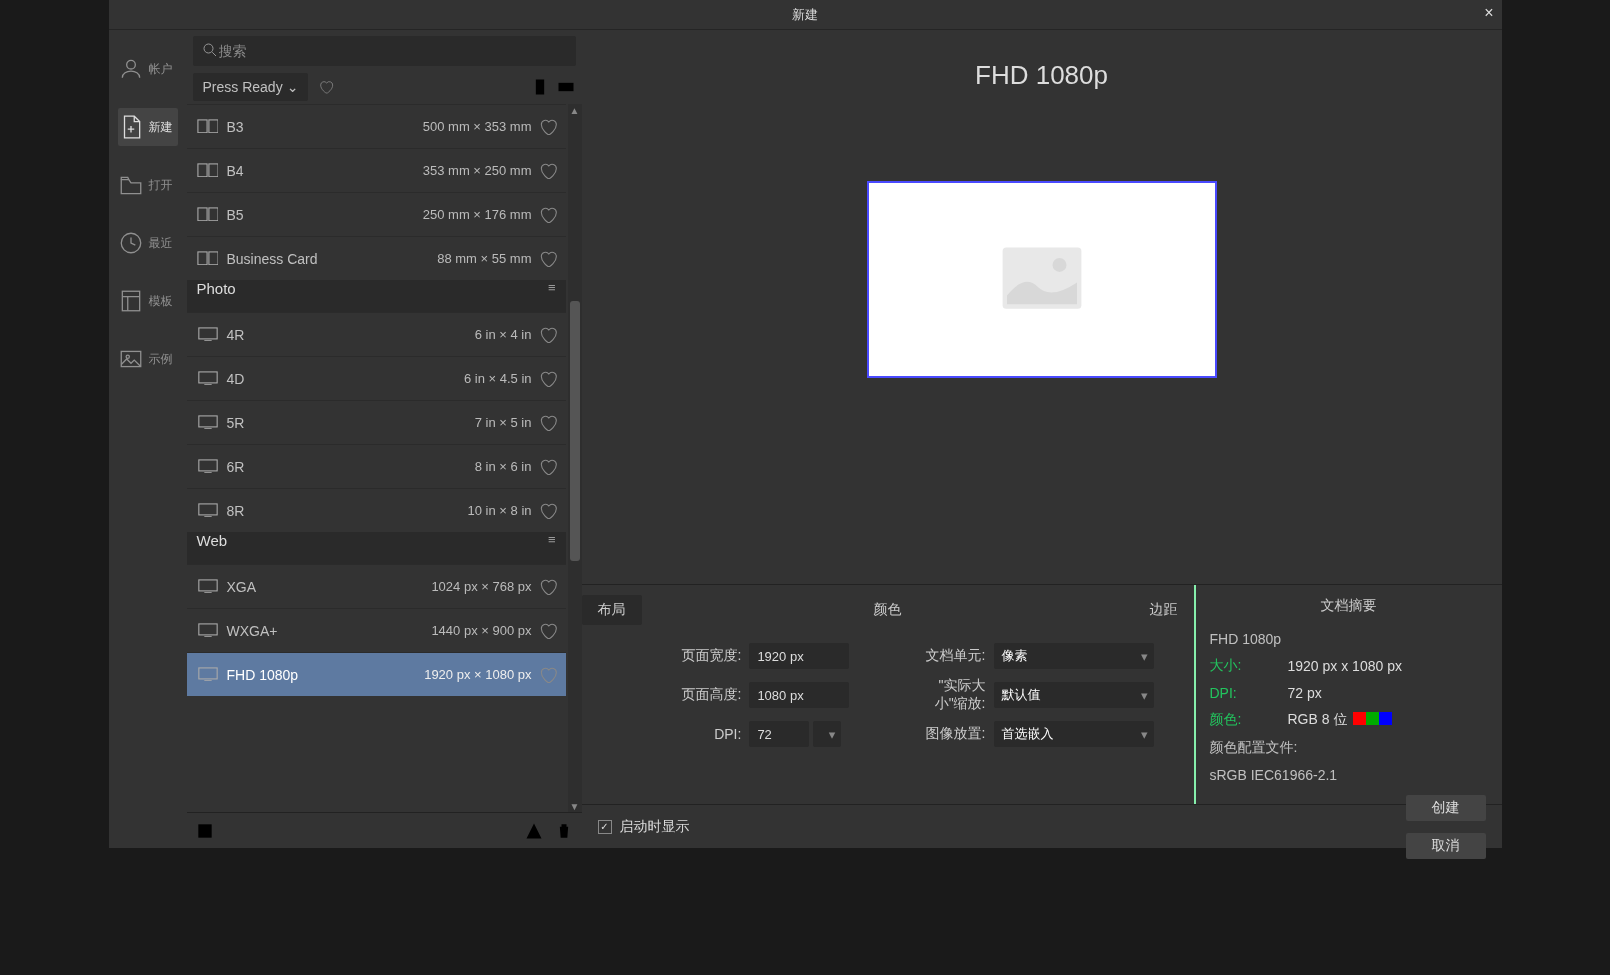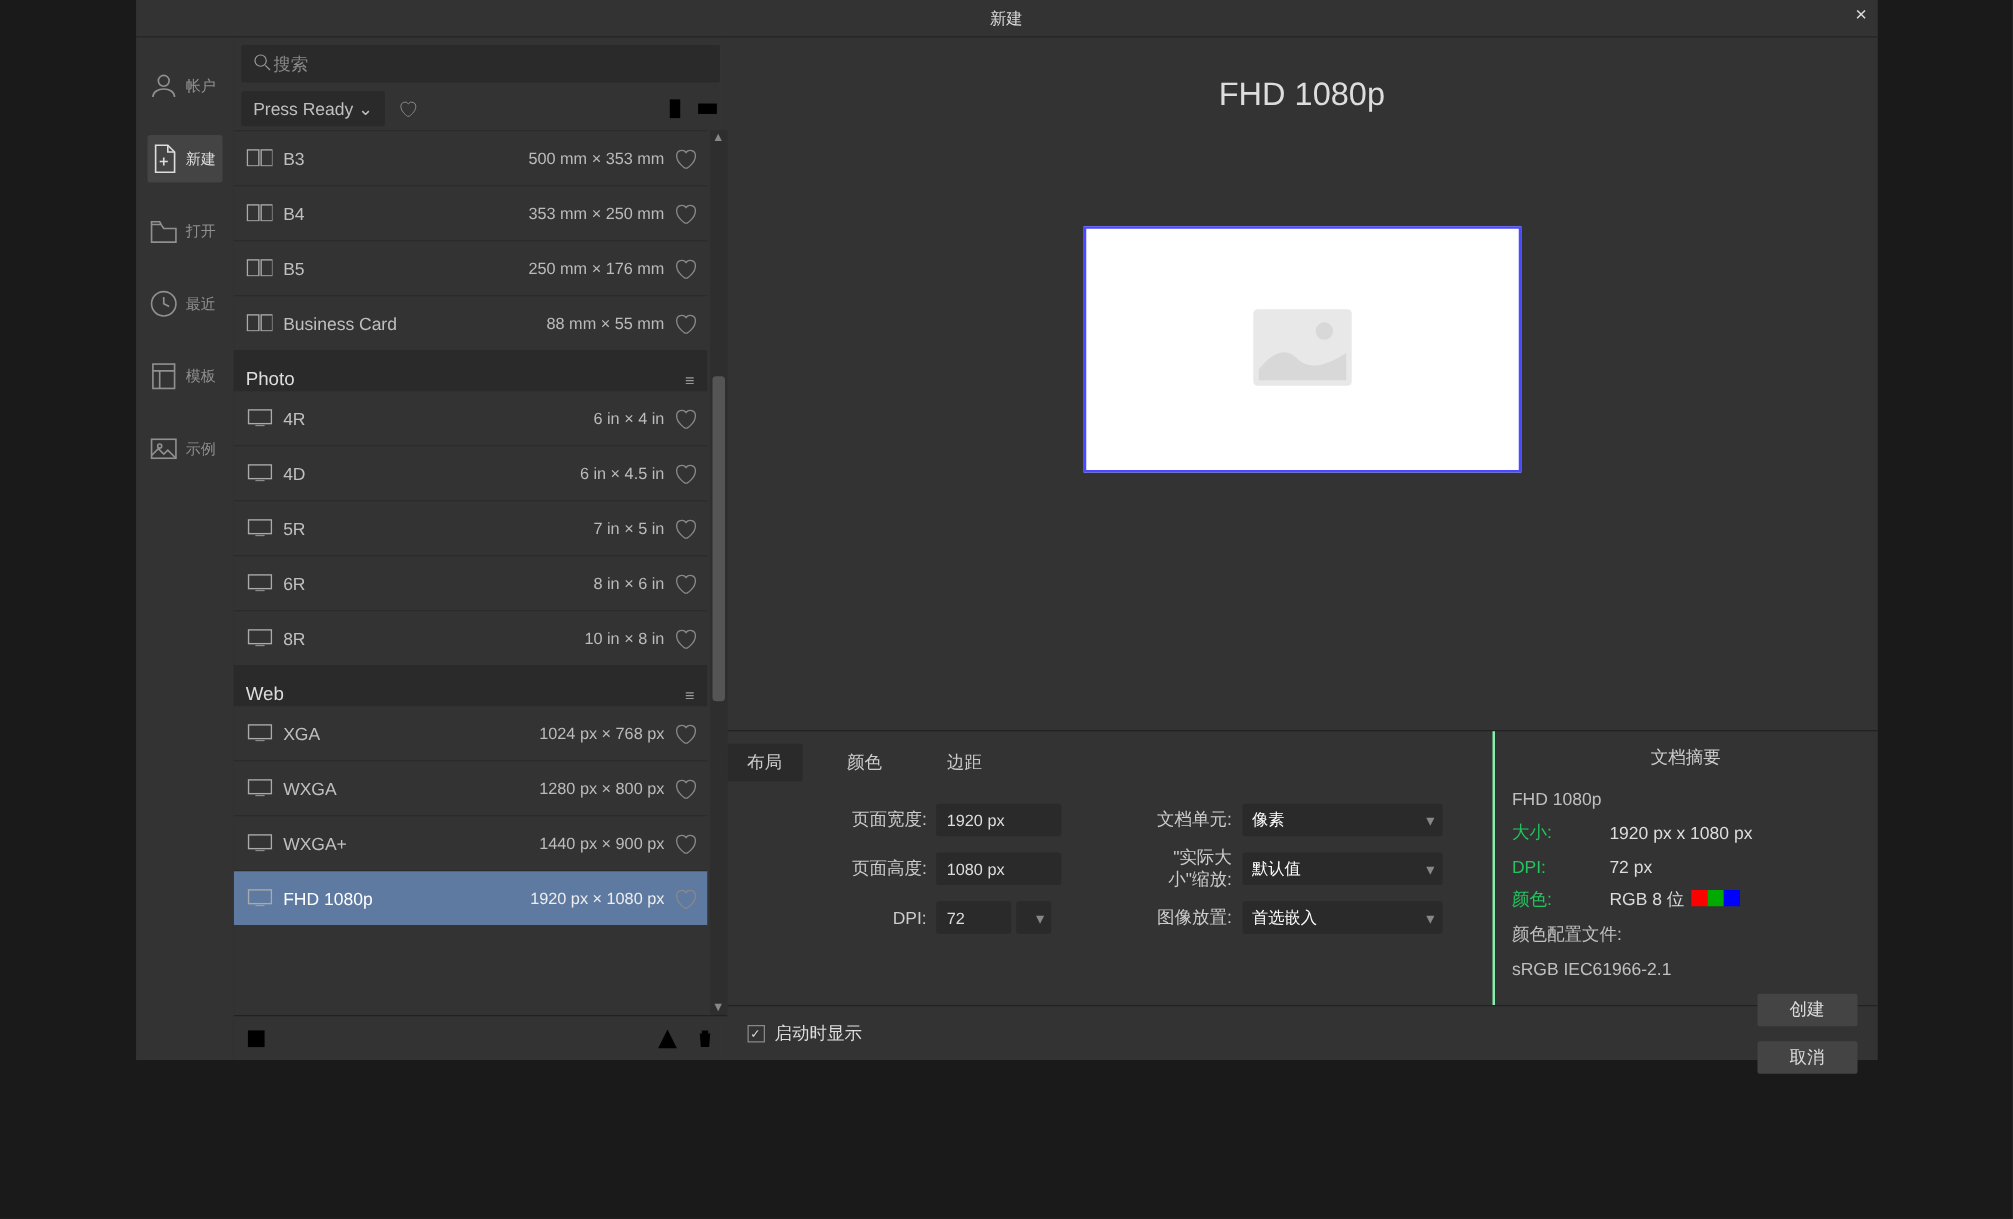--- a/index.html
+++ b/index.html
@@ -146,21 +146,21 @@
   height: 260px;
   background: #555;
   border-radius: 3px;
   margin-top: 185px;
   cursor: pointer;
 }
 .group-header {
   background: #2a2a2a;
   height: 32px;
   display: flex;
-  align-items: flex-end;
+  align-items: flex-start;
   padding: 0 10px;
   color: #ddd;
   font-size: 15px;
   justify-content: space-between;
 }
 .preset-row {
   height: 44px;
   display: flex;
   align-items: center;
   padding: 0 8px 0 10px;
@@ -214,22 +214,22 @@
 .preview-img-icon svg { width: 90px; height: 70px; fill: #e0e0e0; }
 .settings-bar {
   height: 220px;
   background: #333333;
   border-top: 1px solid #222;
   display: flex;
 }
 .settings-main { flex: 1; display: flex; flex-direction: column; }
 .tabs {
   display: flex;
-  gap: 20px;
-  justify-content: flex-start;
+  gap: 8px;
+  justify-content: space-between;
   margin-top: 10px;
 }
 .tab {
   padding: 6px 16px;
   cursor: pointer;
   color: #ccc;
   font-size: 14px;
   border-radius: 2px;
 }
 .tab.active { background: #2a2a2a; }
@@ -528,33 +528,20 @@
               <span>Web</span>
               <span class="menu-icn">≡</span>
             </div>
             <div class="preset-row">
               <span class="pr-icn"><svg viewBox="0 0 24 16" stroke="#aaa" fill="none" stroke-width="1.2">
                   <rect x="2" y="1" width="20" height="12"></rect>
                   <path d="M8 15h8"></path>
                 </svg></span>
               <span class="pr-name">XGA</span>
               <span class="pr-dim">1024 px × 768 px</span>
-              <span class="pr-heart">
-                <svg viewBox="0 0 24 24" stroke="#888" fill="none" stroke-width="1.3">
-                  <path d="M12 21s-8-5-8-12a5 5 0 0 1 9-3 5 5 0 0 1 9 3c0 7-8 12-8 12z"></path>
-                </svg>
-              </span>
-            </div>
-            <div class="preset-row">
-              <span class="pr-icn"><svg viewBox="0 0 24 16" stroke="#aaa" fill="none" stroke-width="1.2">
-                  <rect x="2" y="1" width="20" height="12"></rect>
-                  <path d="M8 15h8"></path>
-                </svg></span>
-              <span class="pr-name">WXGA</span>
-              <span class="pr-dim">1280 px × 800 px</span>
               <span class="pr-heart">
                 <svg viewBox="0 0 24 24" stroke="#888" fill="none" stroke-width="1.3">
                   <path d="M12 21s-8-5-8-12a5 5 0 0 1 9-3 5 5 0 0 1 9 3c0 7-8 12-8 12z"></path>
                 </svg>
               </span>
             </div>
             <div class="preset-row">
               <span class="pr-icn"><svg viewBox="0 0 24 16" stroke="#aaa" fill="none" stroke-width="1.2">
                   <rect x="2" y="1" width="20" height="12"></rect>
                   <path d="M8 15h8"></path>

